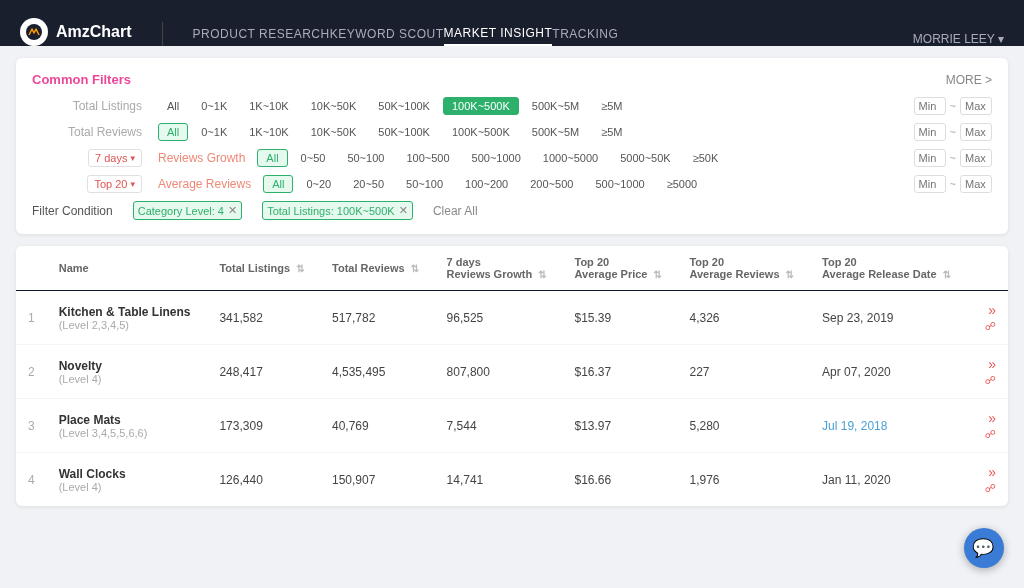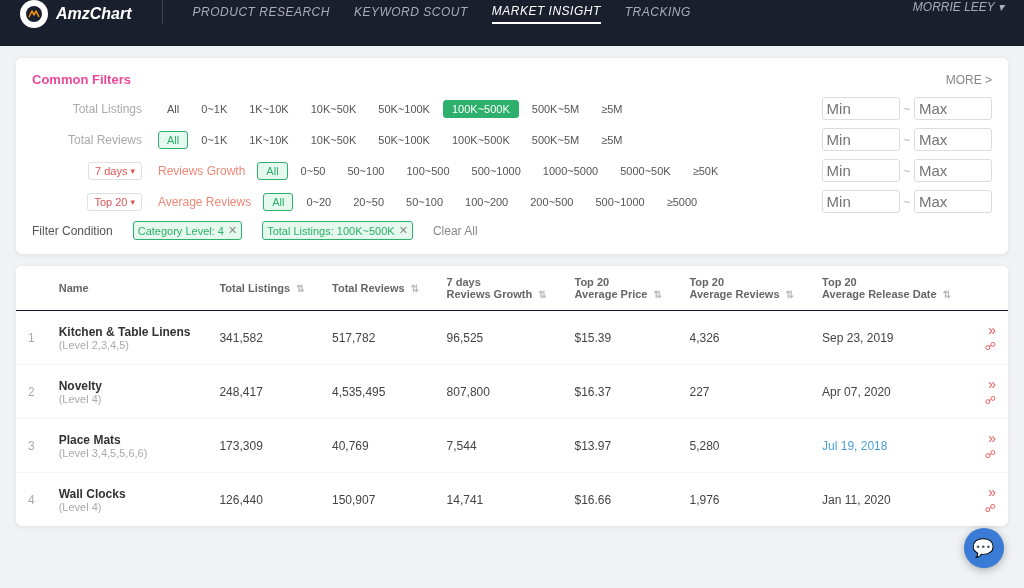--- a/index.html
+++ b/index.html
@@ -3,24 +3,23 @@
   <meta charset="utf-8">
   <style>
     * { box-sizing: border-box; margin: 0; padding: 0; }
     body { font-family: -apple-system, BlinkMacSystemFont, 'Segoe UI', sans-serif; font-size: 13px; background: #f0f2f5; color: #333; }
 
     
     .navbar {
       background: #1a1f2e;
       height: 46px;
       display: flex;
-      align-items: flex-start;
+      align-items: flex-end;
       padding: 0 20px;
       gap: 30px;
-      font-style: italic;
     }
     .navbar-brand {
       display: flex;
       align-items: center;
       gap: 8px;
       color: #fff;
       font-size: 16px;
       font-weight: bold;
     }
     .navbar-brand-icon {
@@ -30,21 +29,20 @@
       border-radius: 50%;
       display: flex; align-items: center; justify-content: center;
     }
     .navbar-divider {
       width: 1px;
       height: 24px;
       background: #444;
     }
     .navbar-nav {
       display: flex;
-      gap: 24px;
       align-items: center;
       flex: 1;
     }
     .nav-item {
       color: #aab;
       font-size: 12px;
       cursor: pointer;
       text-transform: uppercase;
       letter-spacing: 0.5px;
       padding: 4px 0;
@@ -130,25 +128,25 @@
       color: #fff;
       border-color: #2db06b;
     }
     .filter-range {
       display: flex;
       align-items: center;
       gap: 4px;
       margin-left: 8px;
     }
     .filter-range input {
-      width: 78px;
+      width: 32px;
       border: 1px solid #ddd;
       border-radius: 3px;
       padding: 2px 4px;
-      font-size: 15px;
+      font-size: 11px;
       color: #aaa;
     }
     .range-sep { color: #aaa; font-size: 11px; }
 
     .badge-row {
       display: flex;
       align-items: center;
       gap: 20px;
       margin-top: 6px;
     }

